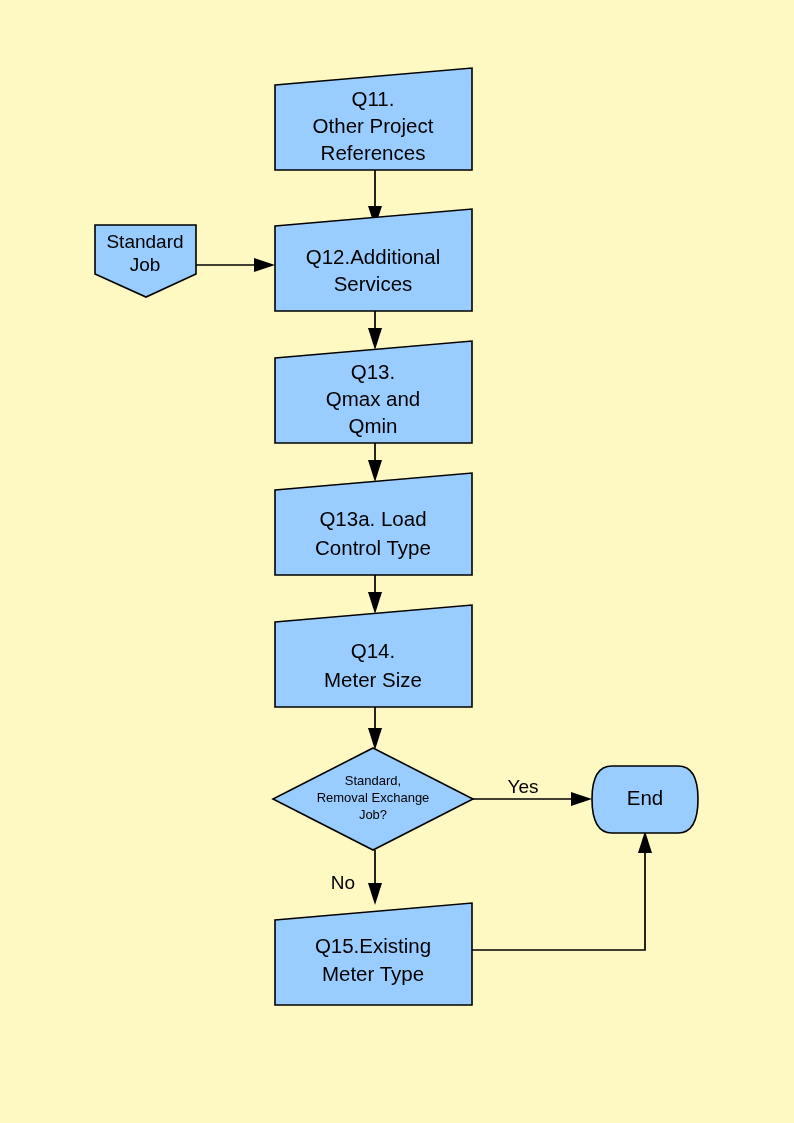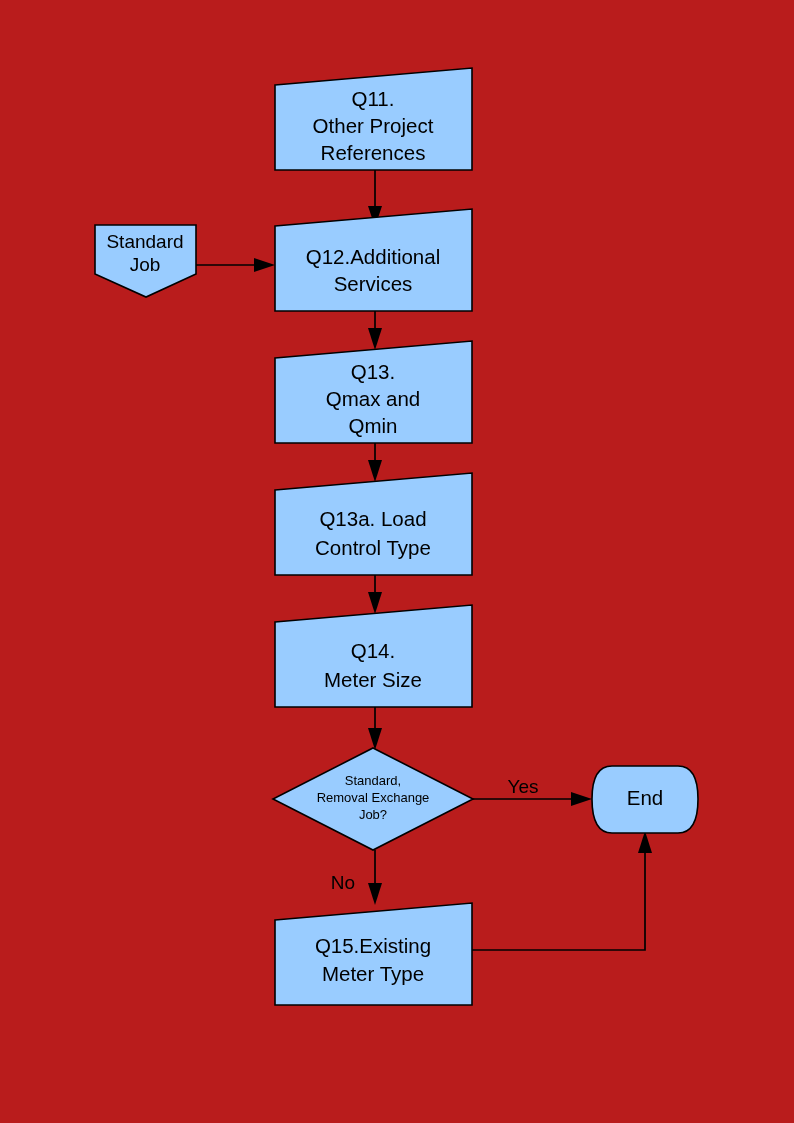--- a/index.html
+++ b/index.html
@@ -8,21 +8,21 @@
     padding: 0;
     background: #ffffff;
   }
   body {
     font-family: "Liberation Sans", sans-serif;
   }
   #canvas {
     position: relative;
     width: 794px;
     height: 1123px;
-    background: #b91c1c;
+    background: #fef9c3;
     overflow: hidden;
   }
   #flow-svg {
     position: absolute;
     left: 0;
     top: 0;
     width: 794px;
     height: 1123px;
   }
   .shape-fill {

